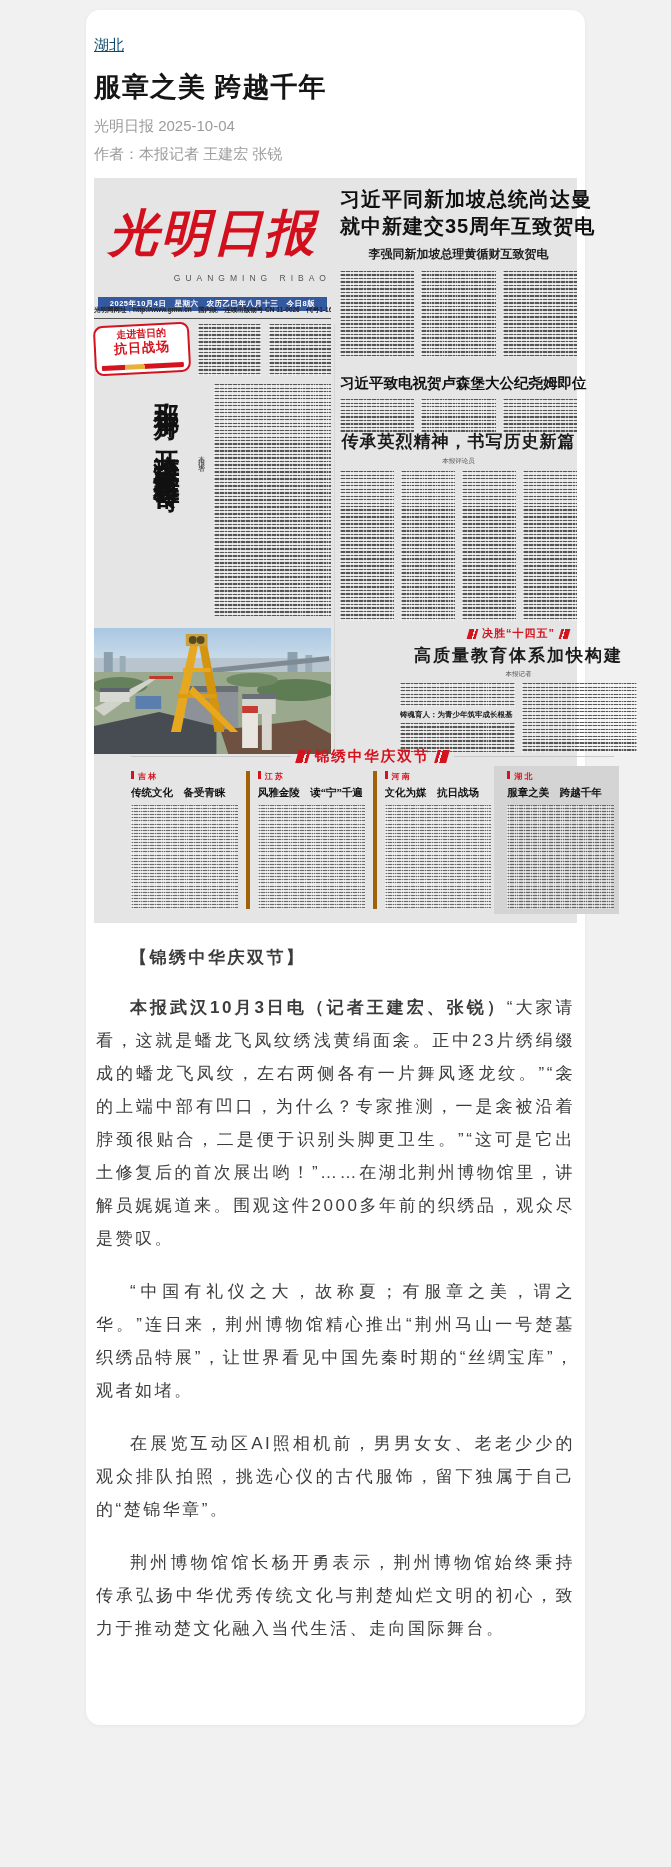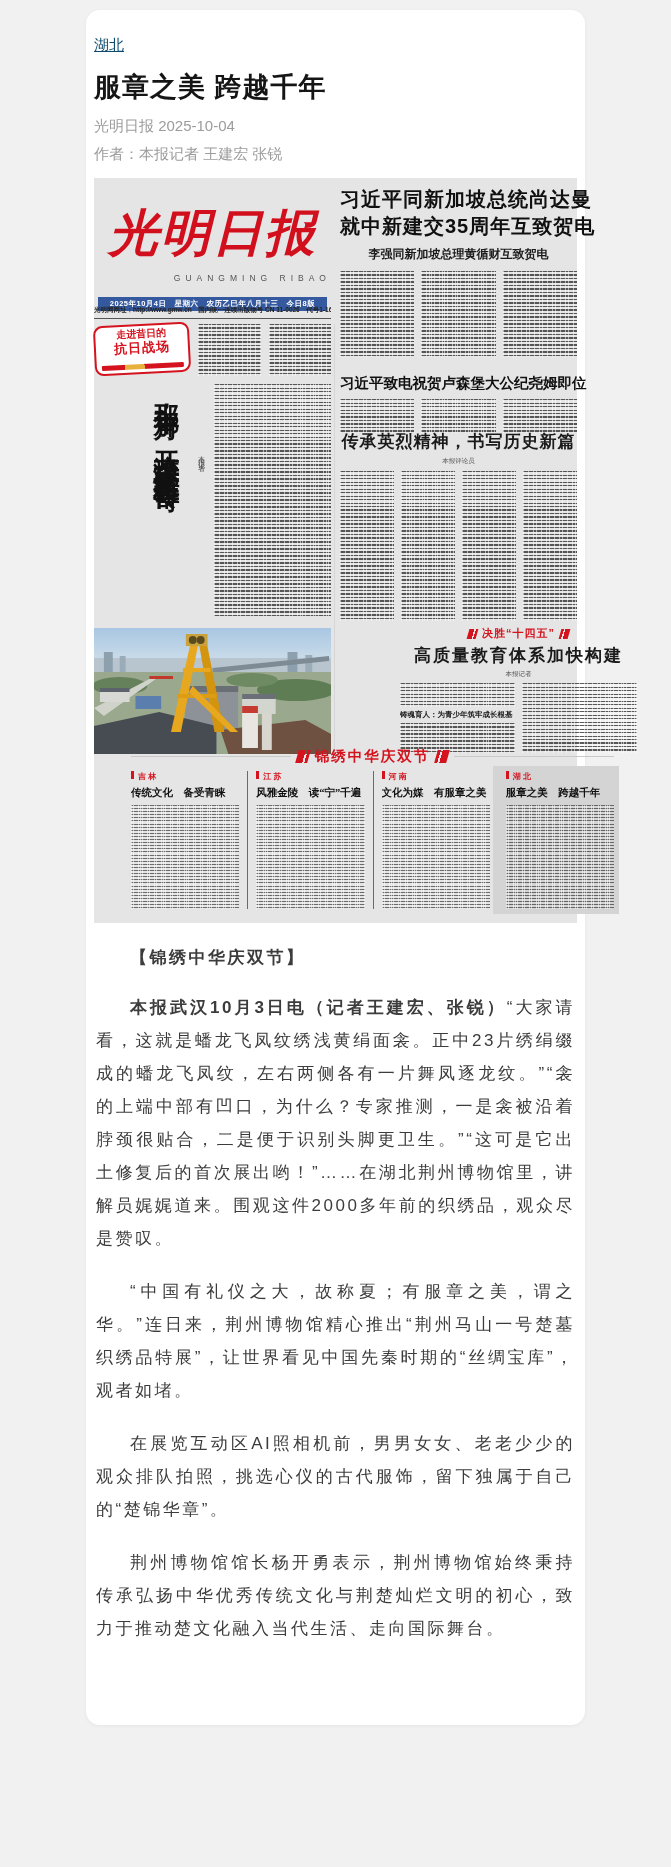--- a/index.html
+++ b/index.html
@@ -86,21 +86,21 @@
 
   .bottom{position:absolute;left:0;top:570px;width:483px;margin-left:37px;}
   .banner{display:flex;align-items:center;gap:6px;height:16px;}
   .banner::before,.banner::after{content:"";flex:1;border-top:1px solid #c9c9c9;}
   .btxt{color:#d5131e;font-weight:800;font-size:14.5px;letter-spacing:2px;white-space:nowrap;}
   .fm{width:12px;height:13px;flex:none;transform:skewX(-16deg);
       background:linear-gradient(90deg,#d5131e 0 7px,transparent 7px 9px,#d5131e 9px 12px);}
   .fm.r{transform:skewX(-16deg) scaleX(-1);}
   .bcols{display:flex;gap:8px;height:138px;margin-top:7px;}
   .bcol{flex:1;min-width:0;display:flex;flex-direction:column;}
-  .bcol + .bcol{border-left:1px solid #a16207;padding-left:8px;}
+  .bcol + .bcol{border-left:4px solid #a16207;padding-left:8px;}
   .bcol.hl{background:#d4d4d4;box-shadow:0 0 0 5px #d4d4d4;border-left:none;}
   .breg{display:flex;align-items:flex-start;gap:4px;font-size:8px;font-weight:700;color:#d5131e;height:11px;}
   .rb{width:3px;height:8px;background:#d5131e;flex:none;}
   .bhl{font-family:"Liberation Serif","DejaVu Serif",serif;font-size:10.5px;font-weight:700;
        color:#101010;margin:4px 0 5px;white-space:nowrap;overflow:hidden;}
   .bcol .fx2{flex:1;}
 
   
   .article{margin-top:18px;padding:0 2px;}
   .article p{margin:0 0 20px;font-size:17px;line-height:33px;color:#3c3c3c;
@@ -258,21 +258,21 @@
                 <span>江 苏</span>
               </div>
             <div class="bhl">风雅金陵　读“宁”千遍</div>
             <div class="fx2"></div>
           </div>
           <div class="bcol">
             <div class="breg">
                 <i class="rb"></i>
                 <span>河 南</span>
               </div>
-            <div class="bhl">文化为媒　有服章之美</div>
+            <div class="bhl">文化为媒　抗日战场</div>
             <div class="fx2"></div>
           </div>
           <div class="bcol hl">
             <div class="breg">
                 <i class="rb"></i>
                 <span>湖 北</span>
               </div>
             <div class="bhl">服章之美　跨越千年</div>
             <div class="fx2"></div>
           </div>

